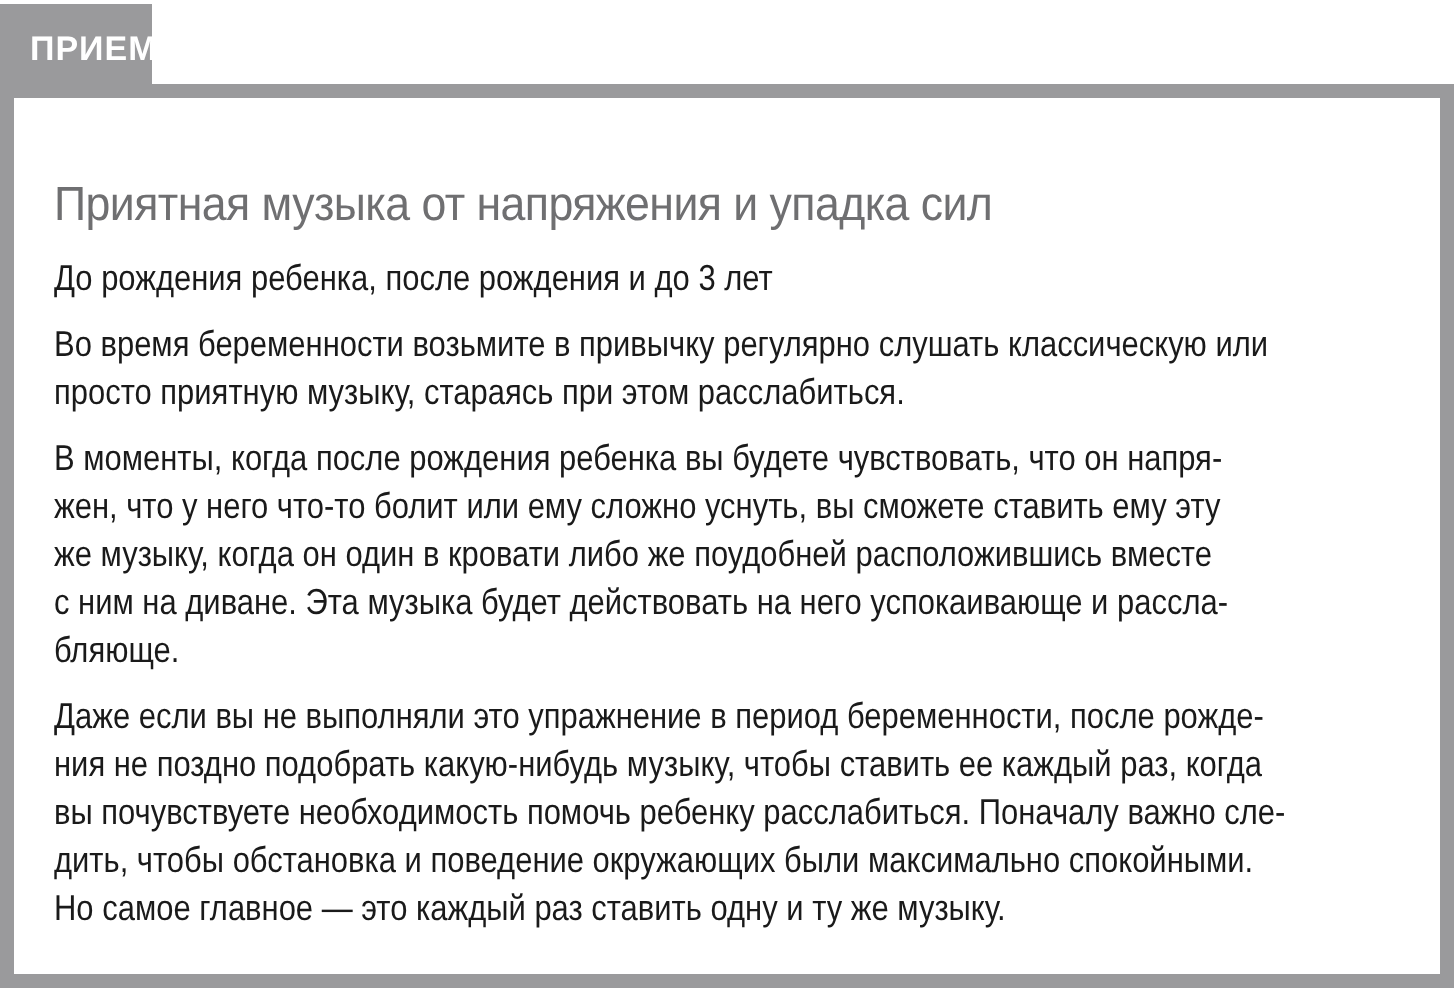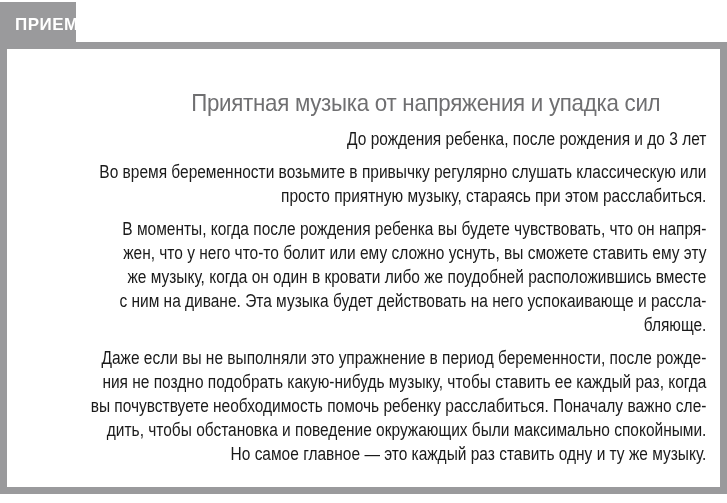--- a/index.html
+++ b/index.html
@@ -5,21 +5,21 @@
   html, body { margin:0; padding:0; background:#ffffff; }
   body { width:727px; height:503px; position:relative; overflow:hidden; font-family:"Liberation Sans", sans-serif; }
   .tab {
     position:absolute; left:0; top:2px; width:76px; height:46px;
     background:#9a9a9c; color:#ffffff; font-weight:bold; font-size:17px;
     display:flex; align-items:center; padding-left:15px; box-sizing:border-box;
     letter-spacing:0.5px;
   }
   .frame {
     position:absolute; left:0; top:42px; width:727px; height:452px;
-    box-sizing:border-box; border:7px solid #9a9a9c; background:#ffffff;text-align:right;
+    box-sizing:border-box; border:7px solid #9a9a9c; background:#ffffff;
   }
   .inner { position:absolute; left:20px; top:40px; right:12px; }
   .title {
     font-size:24px; color:#6f6f71; font-weight:normal; margin:0 0 10px 0;
     letter-spacing:-0.3px; transform:scaleX(0.93); transform-origin:left;
     white-space:nowrap;
   }
   .p {
     font-size:18px; color:#1a1a1a; line-height:24px; margin:0 0 9px 0;
     transform:scaleX(0.86); transform-origin:left; width:790px;

